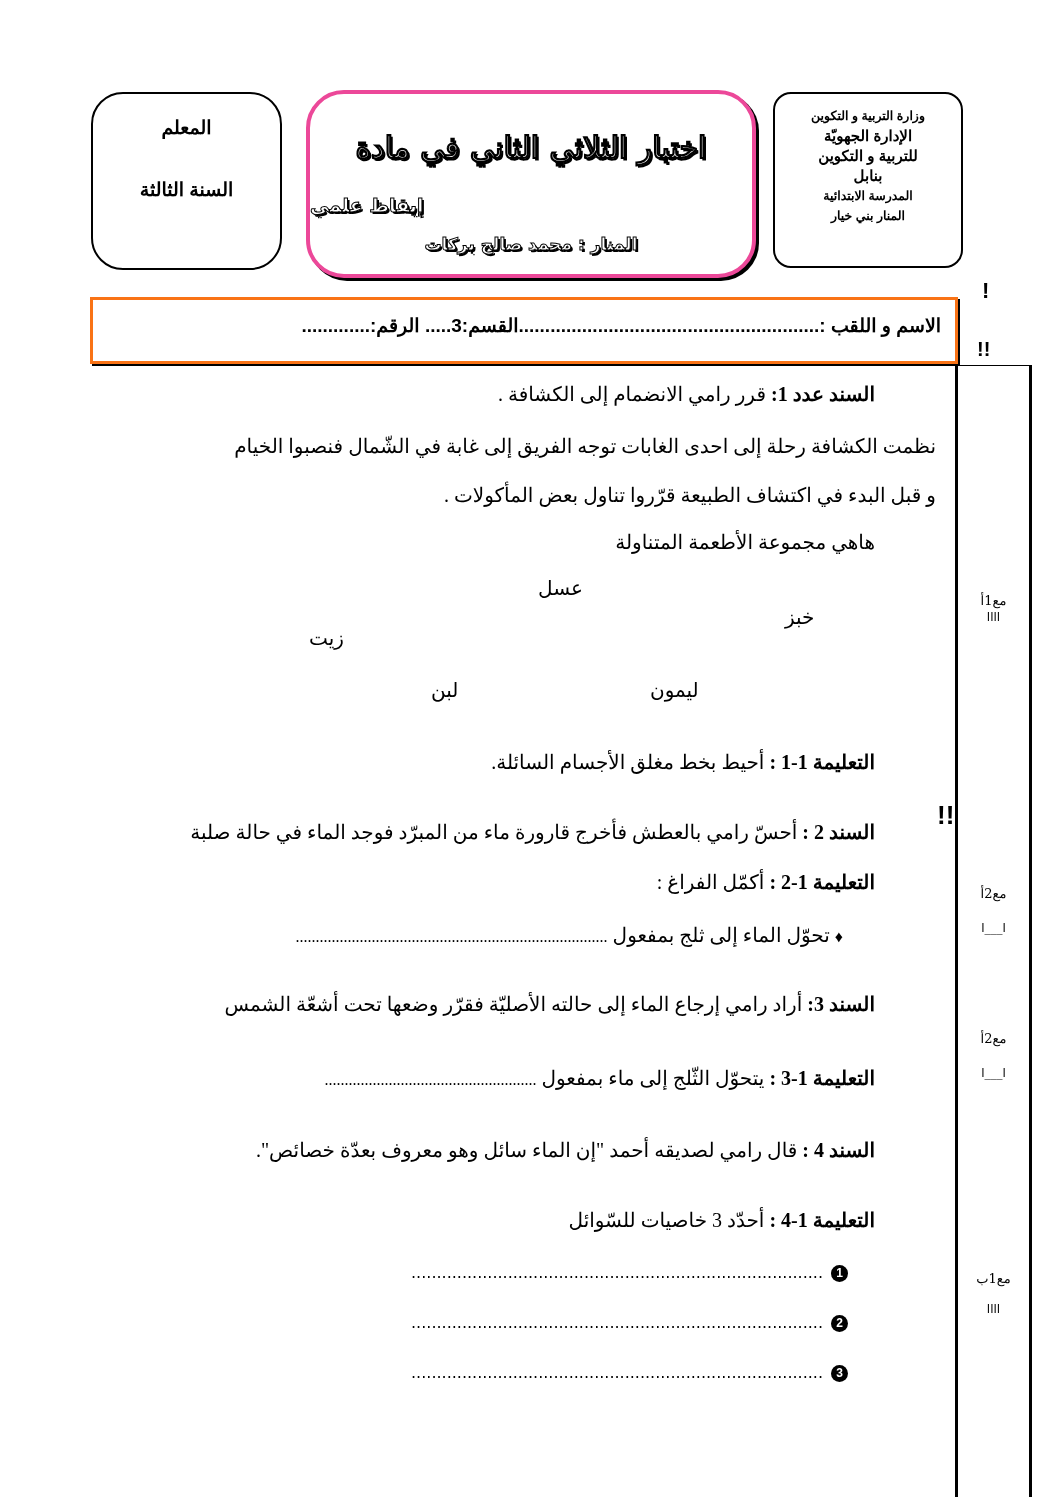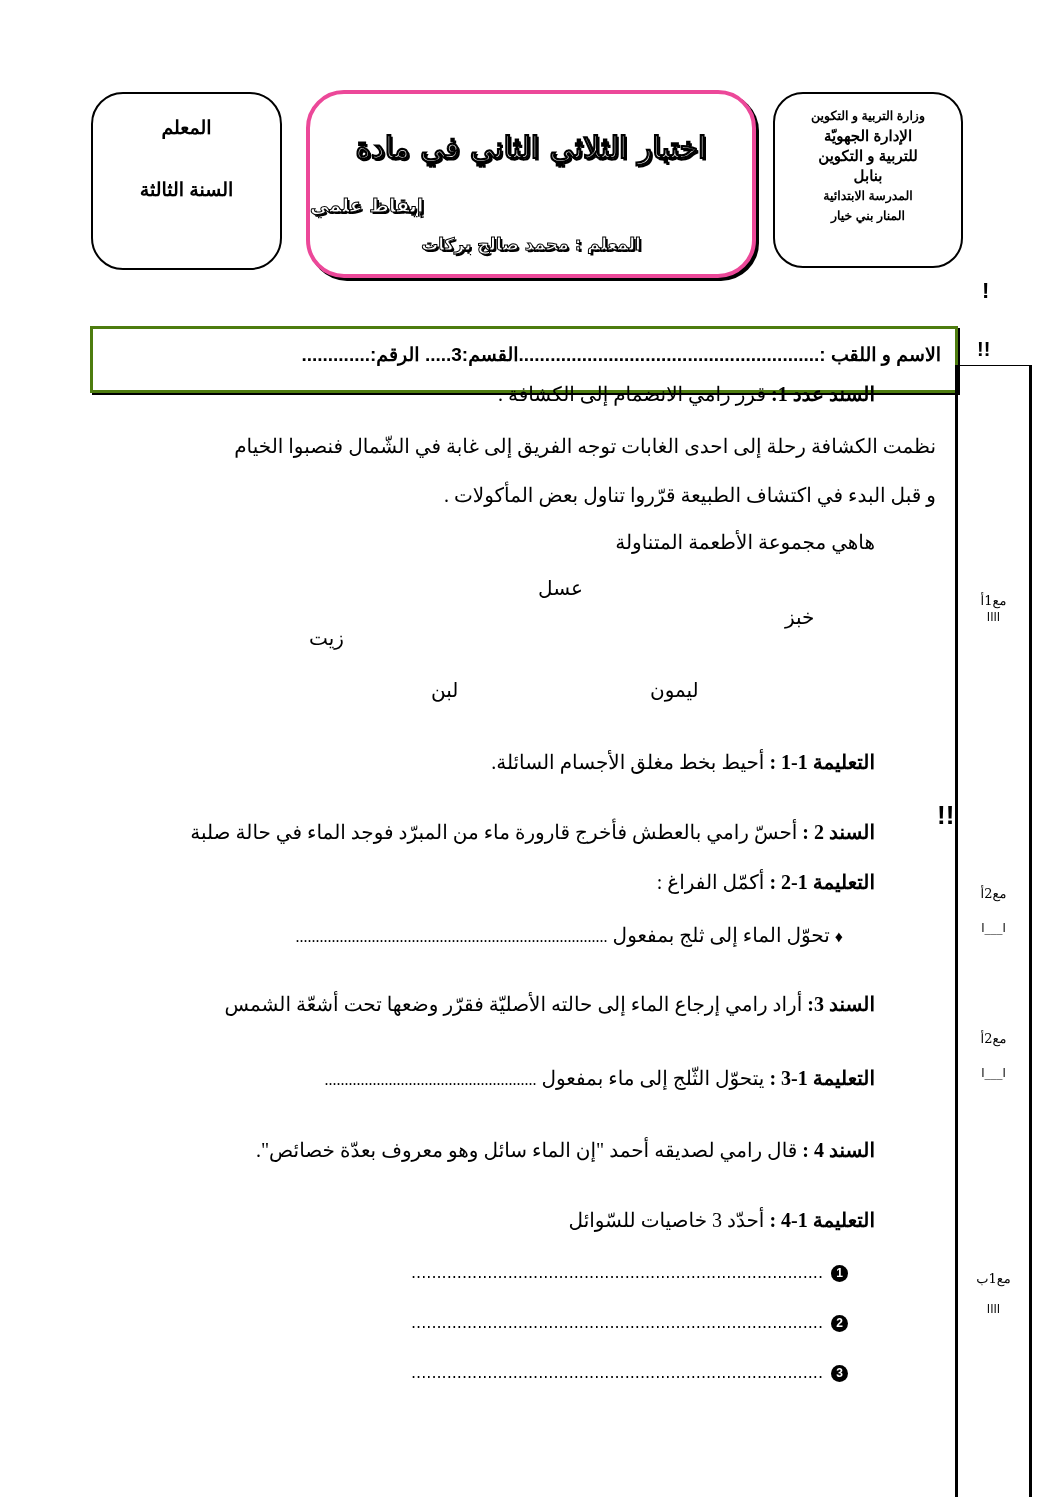--- a/index.html
+++ b/index.html
@@ -1,35 +1,35 @@
 <!DOCTYPE html>
 <html><head>
 <meta charset="utf-8">
 <style>
   html, body { margin: 0; padding: 0; background: #ffffff; }
   body { width: 1058px; height: 1497px; position: relative; overflow: hidden; color: #000; font-family: "DejaVu Sans", sans-serif; }
   .box { position: absolute; border: 2px solid #000; border-radius: 30px; background: #fff; box-sizing: border-box; }
 
   
-  #box-right { left: 773px; top: 92px; width: 190px; height: 176px; border-radius: 30px; }
+  #box-right { left: 773px; top: 92px; width: 190px; height: 176px; border-radius: 18px; }
   #box-right .line { text-align: center; font-family: "Liberation Sans", sans-serif; font-weight: bold; font-size: 15px; line-height: 20px; direction: rtl; }
   #box-right .line.small { font-size: 12.5px; }
   #box-right .inner { position: absolute; left: 0; right: 0; top: 12px; }
 
   #box-center { left: 306px; top: 90px; width: 450px; height: 188px; border: 4px solid #ec4899; border-radius: 38px; box-shadow: 3px 3px 0 #000; }
   #box-center .title { position: absolute; left: 0; right: 0; top: 36px; text-align: center; font-family: "DejaVu Serif", serif; font-weight: bold; font-size: 30px; direction: rtl; color: #fff; -webkit-text-stroke: 1.2px #000; text-shadow: 2px 2px 0 #000; letter-spacing: 1px; }
   #box-center .subject { position: absolute; left: 0; right: 0; top: 100px; text-align: left; font-family: "DejaVu Sans", sans-serif; font-weight: bold; font-size: 19px; direction: rtl; color: #fff; -webkit-text-stroke: 1px #000; text-shadow: 2px 2px 0 #000; }
   #box-center .teacher { position: absolute; left: 0; right: 0; top: 140px; text-align: center; font-family: "DejaVu Sans", sans-serif; font-weight: bold; font-size: 17px; direction: rtl; color: #fff; -webkit-text-stroke: 1px #000; text-shadow: 2px 2px 0 #000; }
 
   #box-left { left: 91px; top: 92px; width: 191px; height: 178px; border-radius: 32px; }
   #box-left .dept { position: absolute; left: 0; right: 0; top: 22px; text-align: center; font-family: "Liberation Sans", sans-serif; font-weight: bold; font-size: 19px; direction: rtl; }
   #box-left .year { position: absolute; left: 0; right: 0; top: 84px; text-align: center; font-family: "Liberation Sans", sans-serif; font-weight: bold; font-size: 19px; direction: rtl; }
 
   
-  #name-bar { position: absolute; left: 90px; top: 297px; width: 868px; height: 67px; border: 3px solid #4d7c0f; box-sizing: border-box; box-shadow: 2px 2px 0 #000; margin-top: 29px; }
+  #name-bar { position: absolute; left: 90px; top: 297px; width: 868px; height: 67px; border: 3px solid #f97316; box-sizing: border-box; box-shadow: 2px 2px 0 #000; }
   #name-bar .text { position: absolute; right: 14px; top: 14px; font-family: "Liberation Sans", sans-serif; font-weight: bold; font-size: 19px; direction: rtl; white-space: nowrap; }
 
   
   .bang { position: absolute; font-family: "Liberation Sans", sans-serif; font-weight: bold; font-size: 22px; }
 
   
   #grade-col { position: absolute; left: 955px; top: 365px; width: 77px; height: 1140px; border-left: 3px solid #000; border-right: 3px solid #000; border-top: 1px solid #000; box-sizing: border-box; }
   .grade { position: absolute; left: 0; right: 0; text-align: center; font-family: "DejaVu Serif", serif; font-size: 13px; line-height: 16px; }
   .grade .blank { font-size: 12px; letter-spacing: 1px; }
 
@@ -51,21 +51,21 @@
     <div class="line">للتربية و التكوين</div>
     <div class="line">بنابل</div>
     <div class="line small">المدرسة الابتدائية</div>
     <div class="line small">المنار بني خيار</div>
   </div>
 </div>
 
 <div class="box" id="box-center">
   <div class="title">اختبار الثلاثي الثاني في مادة</div>
   <div class="subject">إيقاظ علمي</div>
-  <div class="teacher">المعلم : محمد صالح بركات</div>
+  <div class="teacher">المنار : محمد صالح بركات</div>
 </div>
 
 <div class="box" id="box-left">
   <div class="dept">المعلم</div>
   <div class="year">السنة الثالثة</div>
 </div>
 
 <span class="bang" style="left:982px; top:278px;">!</span>
 <span class="bang" style="left:977px; top:338px; font-size:20px;">!!</span>
 <span class="bang" style="left:937px; top:800px; font-size:26px;">!!</span>

